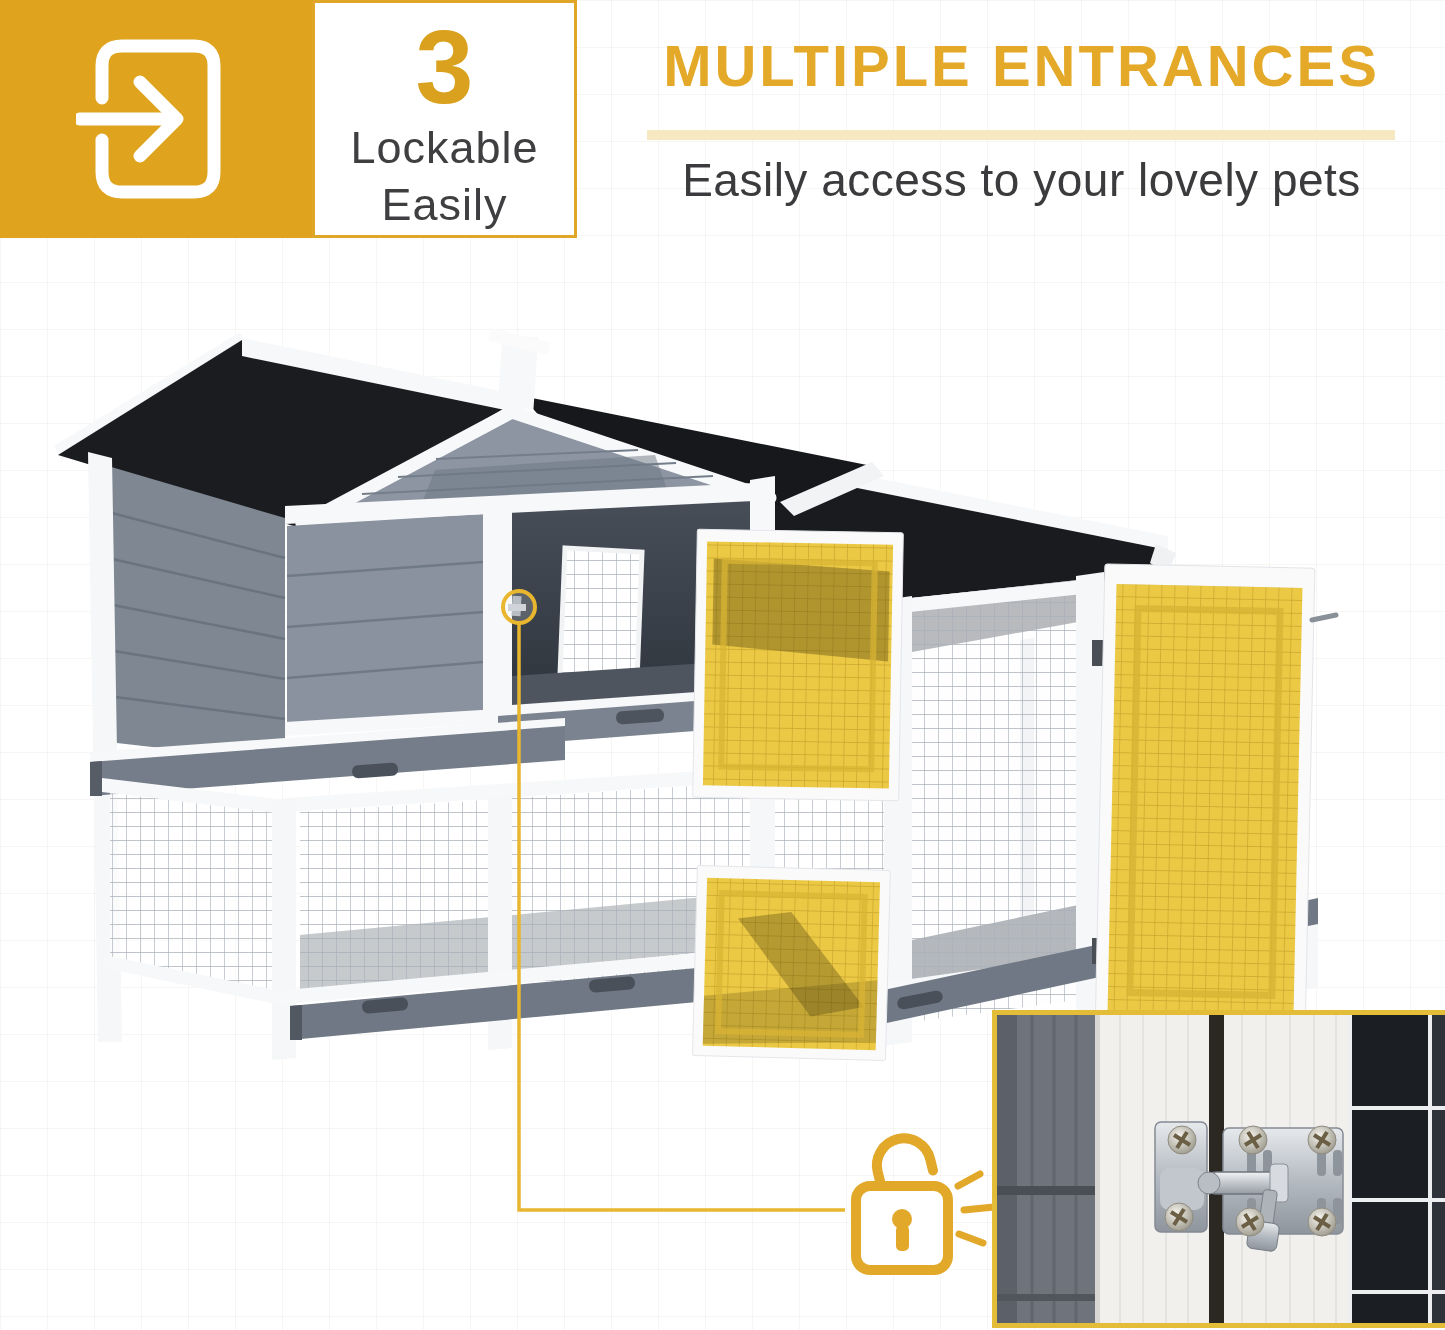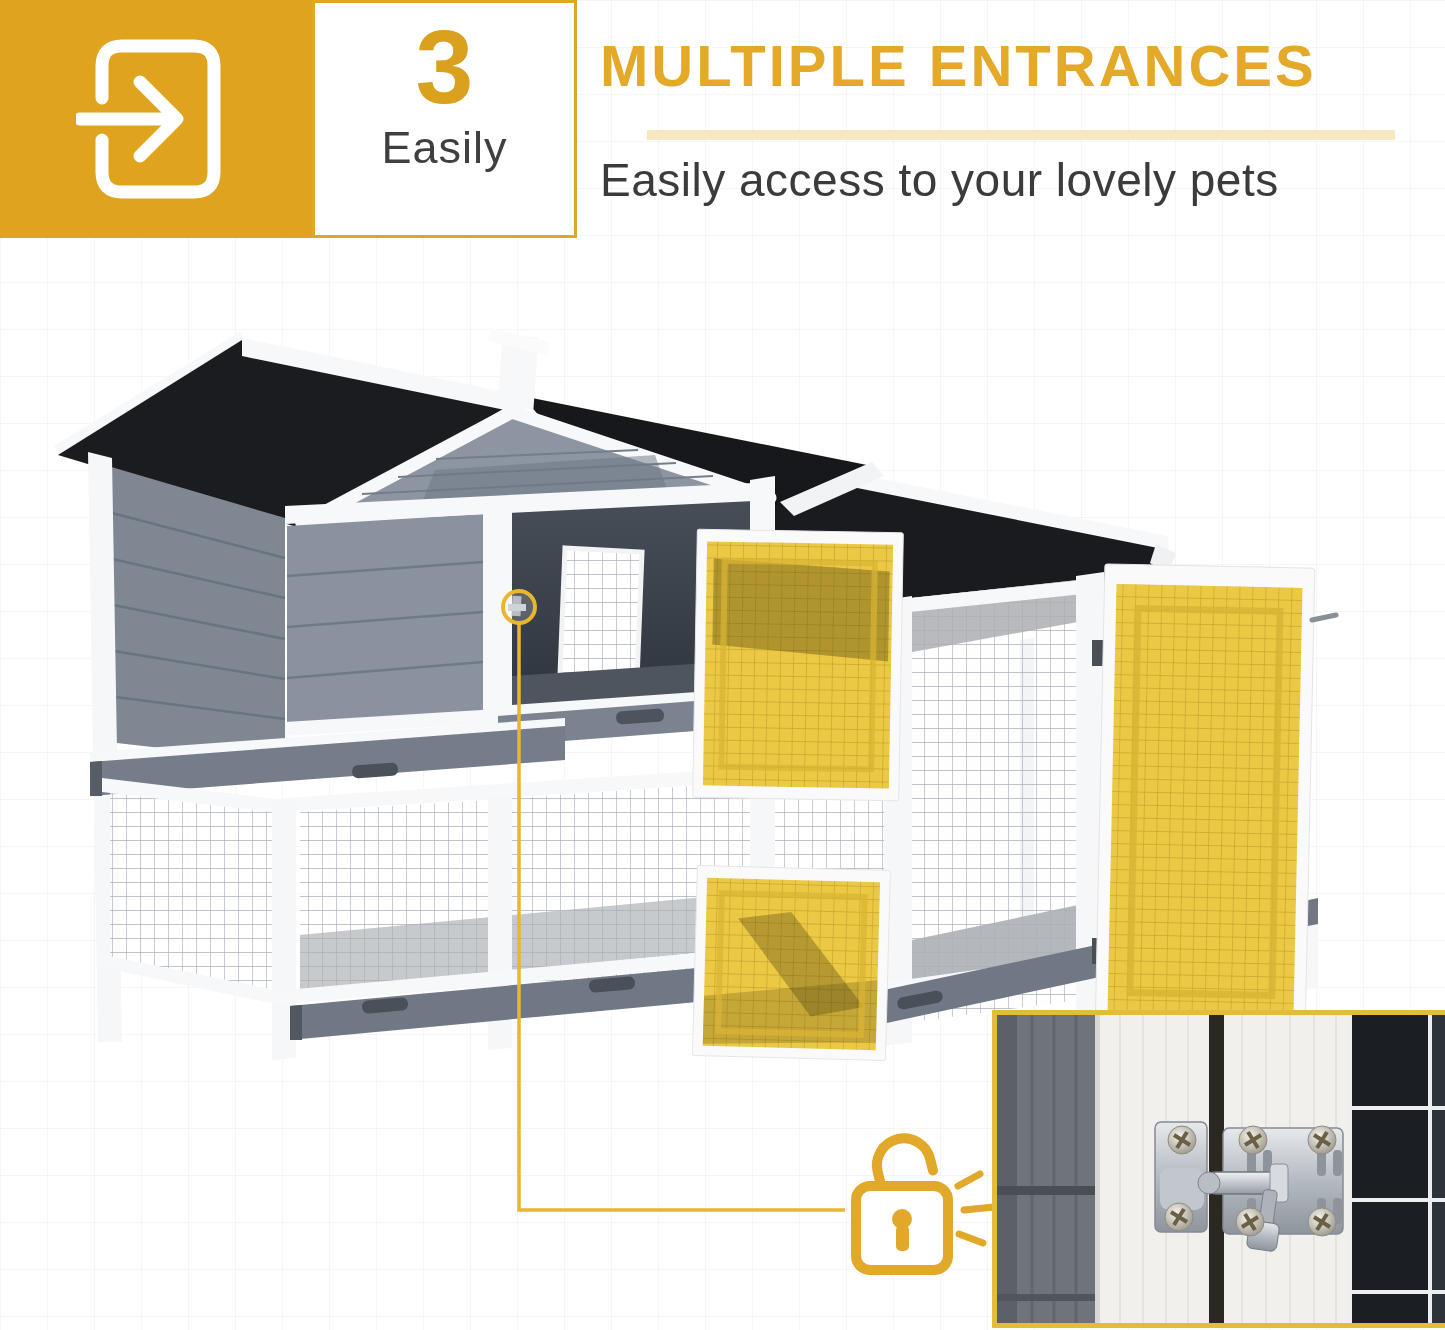--- a/index.html
+++ b/index.html
@@ -28,21 +28,21 @@
   }
   .badge-count{
     margin-top:12px;font-size:104px;font-weight:bold;line-height:1.0;
     color:#D9A11D;letter-spacing:0;
   }
   .badge-line{
     font-size:45px;line-height:57px;color:#3F3F42;letter-spacing:1px;font-weight:400;
   }
   
   .headline{
-    position:absolute;left:600px;right:2px;top:0;height:240px;z-index:3;
+    position:absolute;left:600px;right:2px;top:0;height:240px;z-index:3;text-align:center;
   }
   .page-title{
     margin:0;position:absolute;left:0;right:0;top:32px;
     font-size:58px;font-weight:bold;letter-spacing:3px;color:#E4A928;
   }
   .title-divider{
     position:absolute;left:47px;top:130px;width:748px;height:10px;background:#F6E8C0;
   }
   .page-subtitle{
     margin:0;position:absolute;left:0;right:0;top:153px;
@@ -57,20 +57,21 @@
 
   <div class="badge-yellow">
     <svg width="160" height="170" viewBox="0 0 160 170" aria-hidden="true">
       <path d="M 46,12 H 118 Q 138,12 138,32 V 138 Q 138,158 118,158 H 46 Q 26,158 26,138 V 106 M 26,64 V 32 Q 26,12 46,12" fill="none" stroke="#ffffff" stroke-width="13" stroke-linecap="round" stroke-linejoin="round"></path>
       <path d="M 4,85 H 98" fill="none" stroke="#ffffff" stroke-width="13" stroke-linecap="round"></path>
       <path d="M 64,48 L 101,85 L 64,122" fill="none" stroke="#ffffff" stroke-width="13" stroke-linecap="round" stroke-linejoin="round"></path>
     </svg>
   </div>
   <div class="badge-white">
     <div class="badge-count">3</div>
+    <div class="badge-line">Lockable</div>
     <div class="badge-line">Easily</div>
   </div>
 
   <div class="headline">
     <h1 class="page-title">MULTIPLE ENTRANCES</h1>
     <div class="title-divider"></div>
     <p class="page-subtitle">Easily access to your lovely pets</p>
   </div>
 
   <svg class="scene" width="1445" height="1330" viewBox="0 0 1445 1330">

